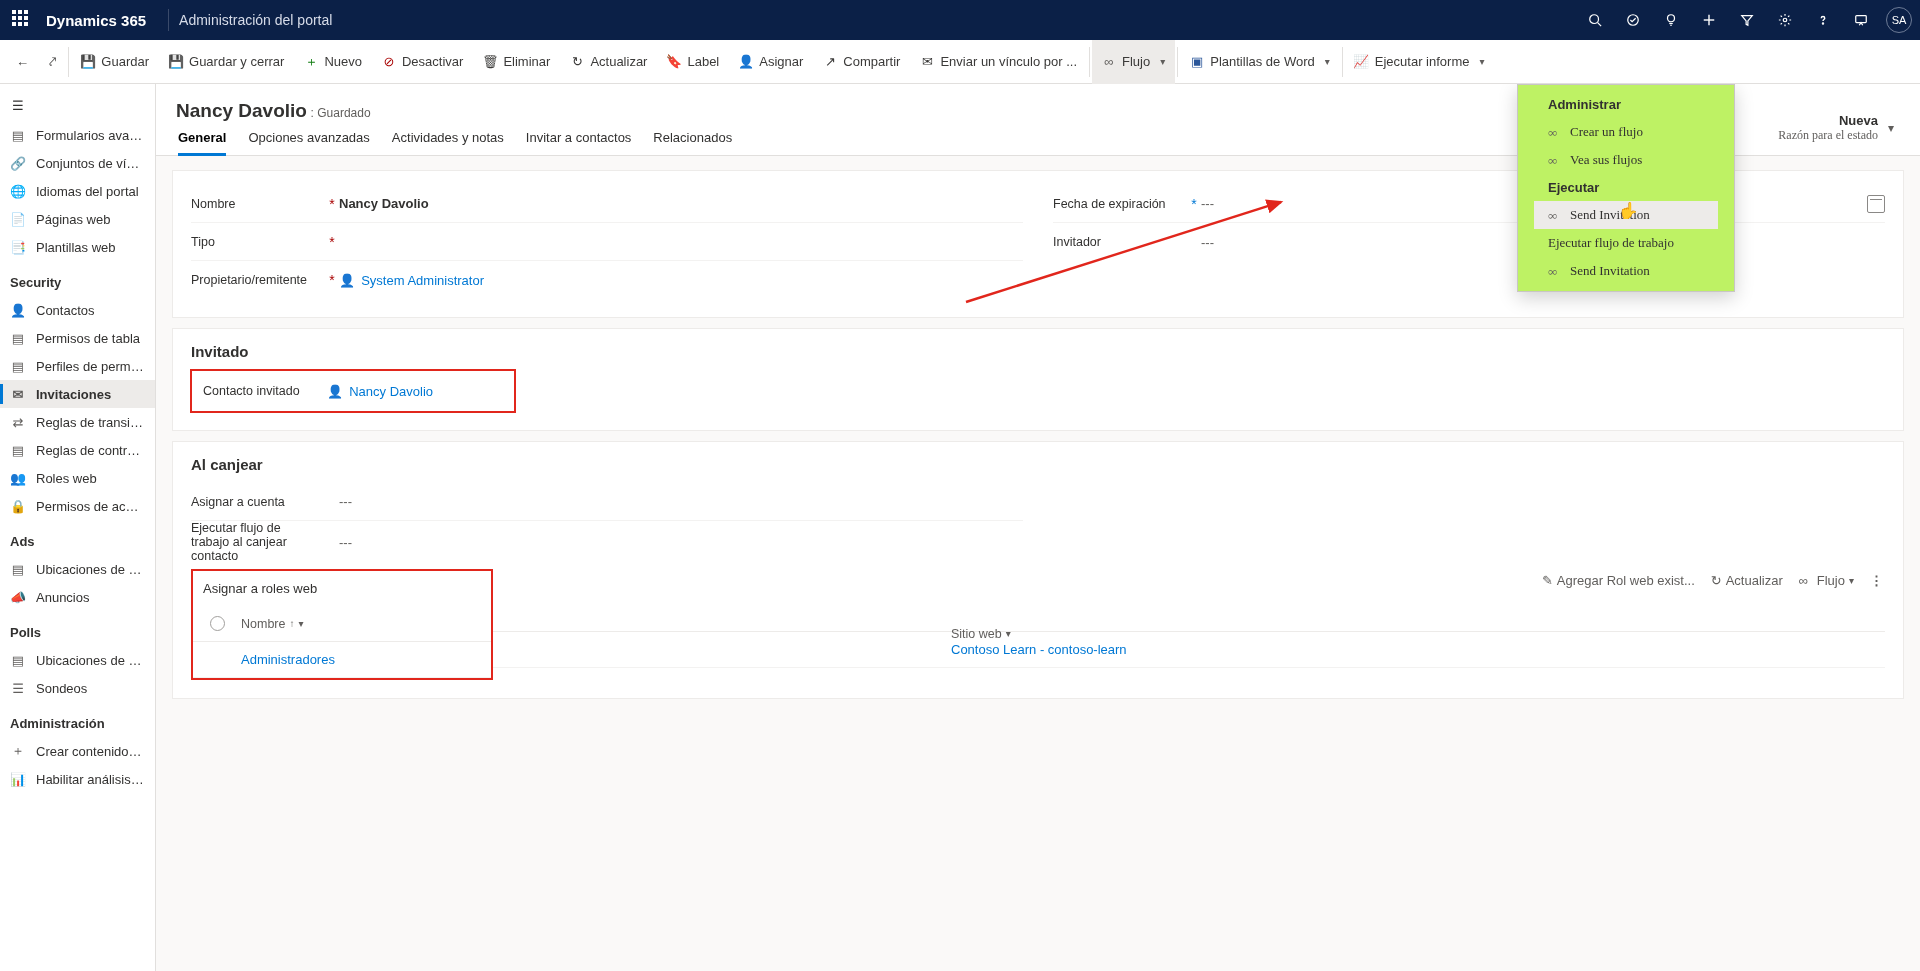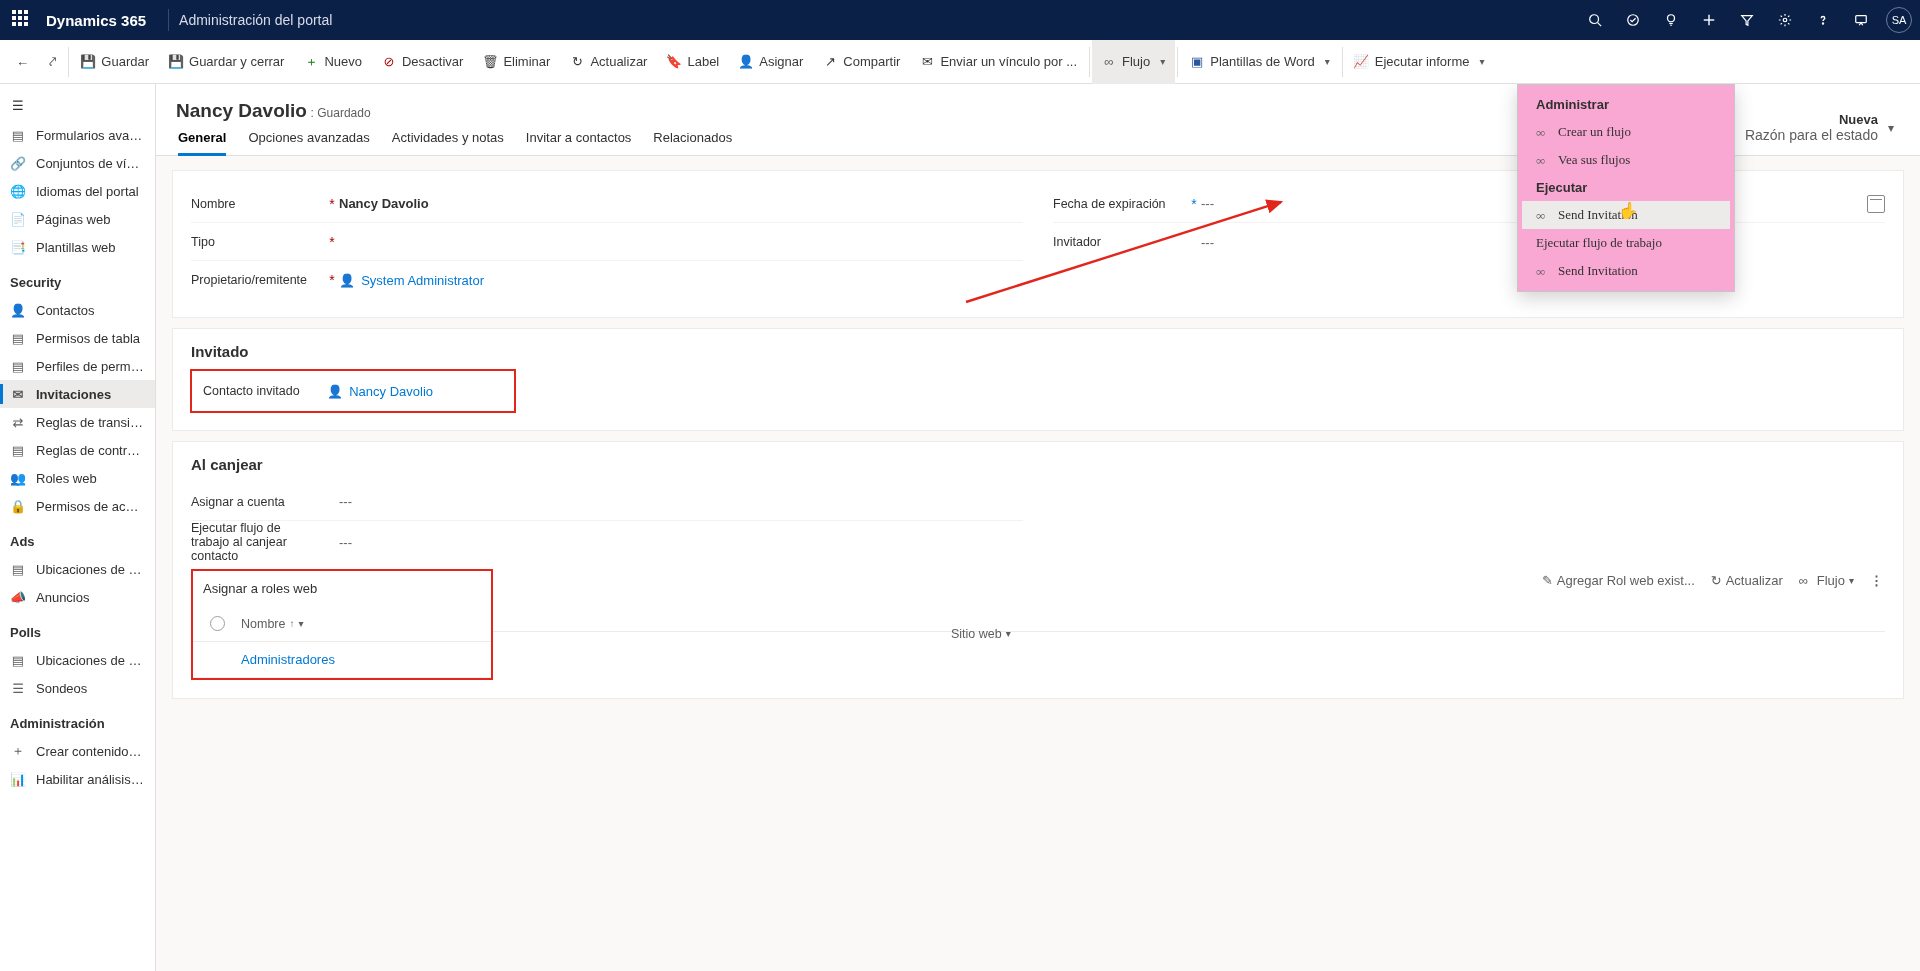--- a/index.html
+++ b/index.html
@@ -37,21 +37,21 @@
   
   
   .main { flex: 1; overflow: auto; background: #faf9f8; position: relative; }
   .formhead { background: #fff; padding: 16px 20px 0; border-bottom: 1px solid #e1dfdd; display: flex; gap: 36px; }
   .formhead .left { flex: 1; }
   .formhead .title { font-size: 19px; font-weight: 600; }
   .formhead .saved { font-size: 12px; color: #605e5c; font-weight: 400; }
   .formhead .entity { font-size: 12px; color: #323130; margin-top: 2px; margin-bottom: 12px; }
   .formhead .right { text-align: right; display: flex; align-items: center; gap: 10px; padding-right: 6px; }
   .formhead .right .pill .p1 { font-weight: 600; font-size: 13px; }
-  .formhead .right .pill .p2 { font-size: 14px; color: #605e5c; }
+  .formhead .right .pill .p2 { font-size: 12px; color: #605e5c; font-family: Liberation Serif, serif; }
   .formhead .right .chv { color: #605e5c; font-size: 12px; cursor: pointer; }
   
   .tabs { display: flex; gap: 22px; padding-left: 2px; }
   .tabs .tab { padding: 8px 0 10px; cursor: pointer; color: #323130; position: relative; text-align: right; }
   .tabs .tab.active { color: #000; font-weight: 600; }
   .tabs .tab.active::after { content: ""; position: absolute; left: 0; right: 0; bottom: -1px; height: 3px; background: #0078d4; }
   
   .section { background: #fff; margin: 10px 16px; border: 1px solid #edebe9; padding: 14px 18px 18px; }
   .section.first { margin-top: 14px; }
   .section .stitle { font-size: 15px; font-weight: 600; margin-bottom: 10px; }
@@ -83,21 +83,21 @@
   .grid .grow .gc2 { flex: 1; }
   .grid .grow a { color: #0078d4; text-decoration: none; }
   .chk { width: 15px; height: 15px; border: 1px solid #a19f9d; border-radius: 50%; }
   .sort { font-size: 10px; }
   
   
   .redbox { border: 2px solid #e1261c; position: relative; }
   .redbox-inv { margin: -1px; padding: 1px; }
   
   
-  .flyout { position: absolute; top: 0; right: 185px; width: 218px; background: #f9a8d4; border: 1px solid #c8c6c4; box-shadow: 0 6px 18px rgba(0,0,0,.18); padding: 6px 4px; z-index: 20; }
+  .flyout { position: absolute; top: 0; right: 185px; width: 218px; background: #bef264; border: 1px solid #c8c6c4; box-shadow: 0 6px 18px rgba(0,0,0,.18); padding: 6px 16px; z-index: 20; }
   .flyout .fhead { padding: 6px 14px; font-weight: 600; font-size: 13px; }
   .flyout .fitem { padding: 6px 14px; display: flex; align-items: center; gap: 8px; cursor: pointer; font-size: 13px; font-family: Liberation Serif, serif; }
   .flyout .fitem.hover { background: #edebe9; }
   .flowico { width: 14px; height: 14px; position: relative; }
   .flowico::before { content: "∞"; font-size: 13px; line-height: 12px; color: #605e5c; }
   
   
   .arrow-svg { position: absolute; top: 18px; left: 790px; width: 370px; height: 210px; pointer-events: none; z-index: 15; }
   
   
@@ -487,19 +487,23 @@
             <span class="more">⋮</span>
           </div>
           <div class="grid">
             <div class="ghead">
               <div style="width:458px"></div>
               <div class="gcol c2">
                   <span>Sitio web</span> 
                   <span class="sort">▾</span>
                 </div>
             </div>
+            <div class="grow">
+              <div style="width:458px"></div>
+              <div class="gc2"><a href="#">Contoso Learn - contoso-learn</a></div>
+            </div>
           </div>
         </div>
       </div>
     </div>
 
   </div>
 </div>
 
 </body></html>

